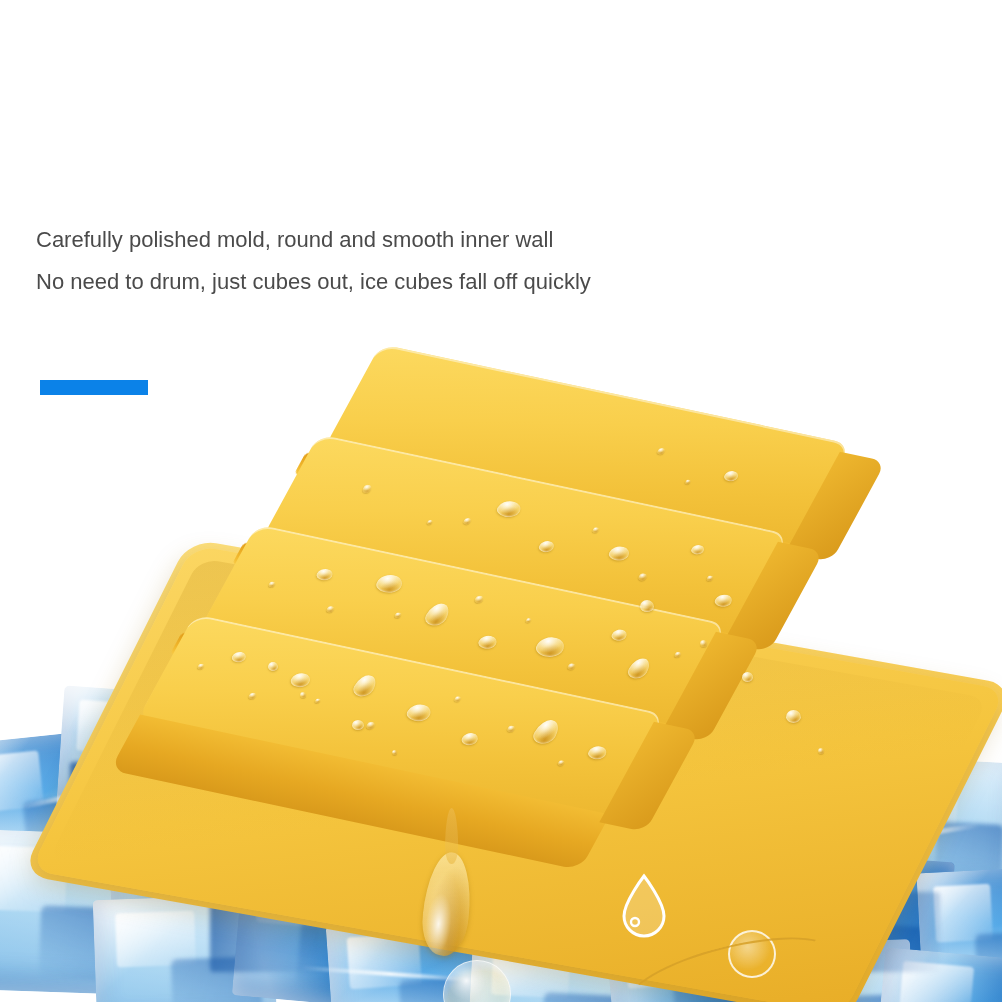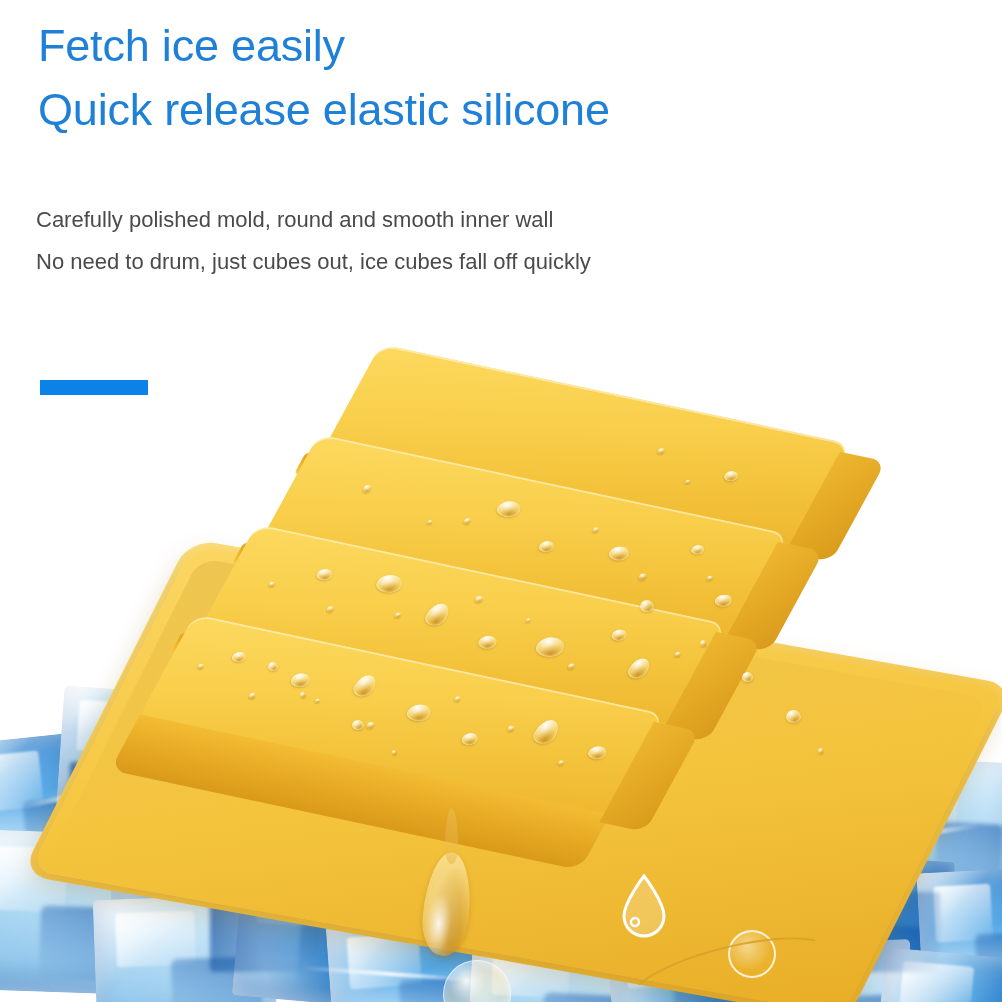--- a/index.html
+++ b/index.html
@@ -22,21 +22,21 @@
   }
   .hl-line{
     font-size:45px;
     line-height:64px;
     font-weight:400;
     letter-spacing:-0.2px;
     color:#1f80d8;
     white-space:nowrap;
   }
   #subcopy{
-    position:absolute;left:36px;top:199px;
+    position:absolute;left:36px;top:219px;
     z-index:40;
   }
   .sub-line{
     font-size:22px;
     line-height:42px;
     font-weight:400;
     color:#4a4a4a;
     white-space:nowrap;
   }
   #accent-bar{
@@ -375,24 +375,20 @@
 
     <div class="drop-icon" style="left:618px;top:572px;">
       <svg viewBox="0 0 52 68" width="52" height="68" aria-hidden="true">
         <path d="M26 4 C26 4 46 30 46 44 A20 20 0 0 1 6 44 C6 30 26 4 26 4 Z" fill="rgba(255,255,255,0.20)" stroke="#ffffff" stroke-width="3"></path>
         <circle cx="17" cy="50" r="4" fill="none" stroke="#ffffff" stroke-width="2.4"></circle>
       </svg>
     </div>
 
   </div>
 
-  <div id="headline">
-    <div class="hl-line">Fetch ice easily</div>
-    <div class="hl-line">Quick release elastic silicone</div>
-  </div>
 
   <div id="subcopy">
     <div class="sub-line">Carefully polished mold, round and smooth inner wall</div>
     <div class="sub-line">No need to drum, just cubes out, ice cubes fall off quickly</div>
   </div>
 
   <div id="accent-bar"></div>
 
 </div>
 

